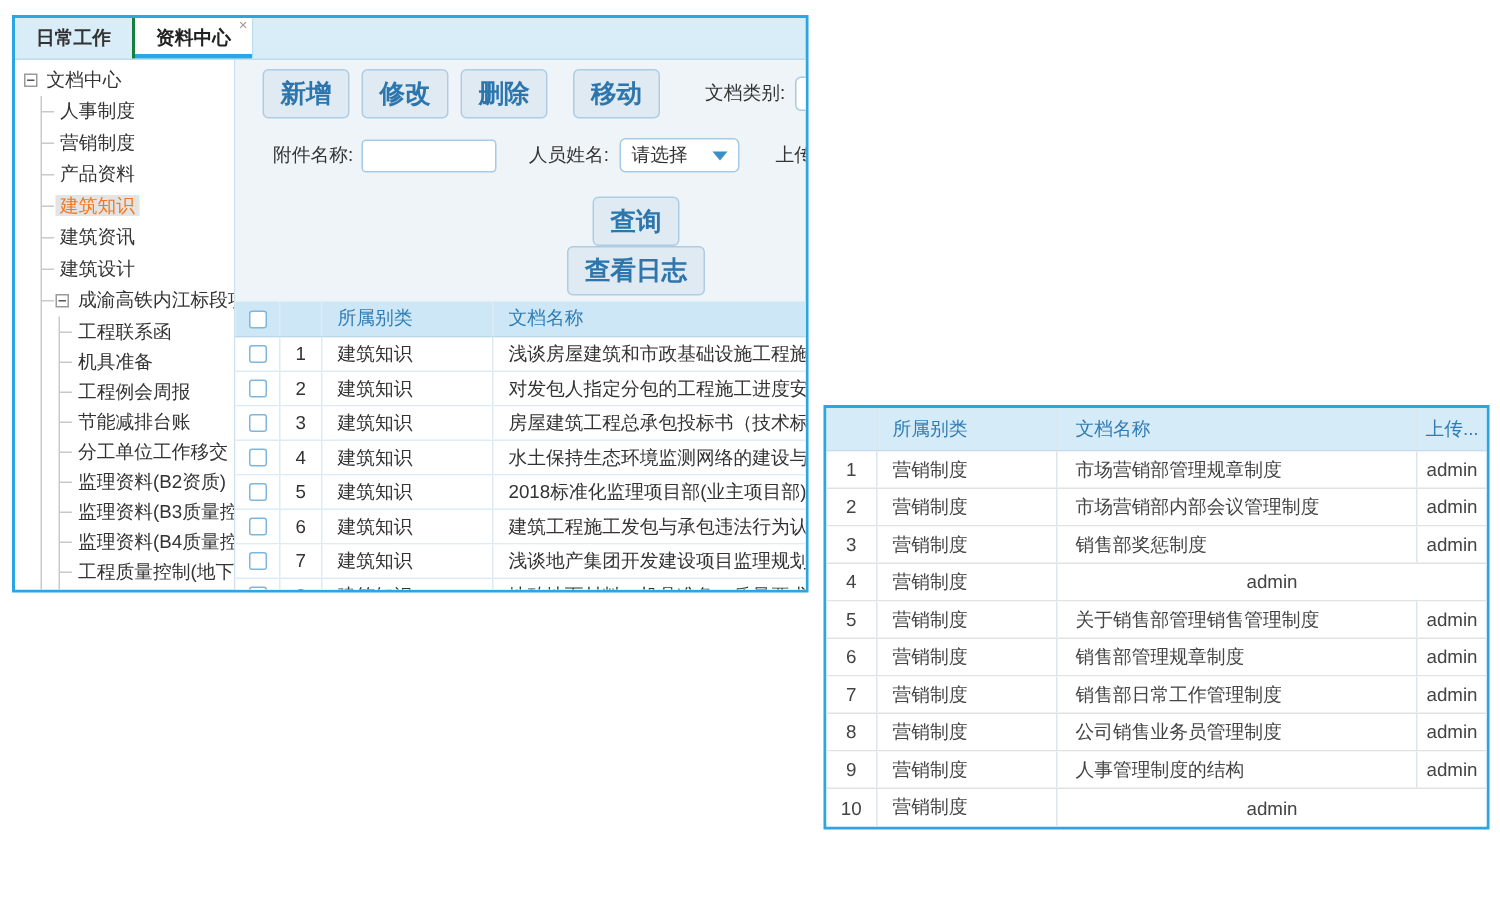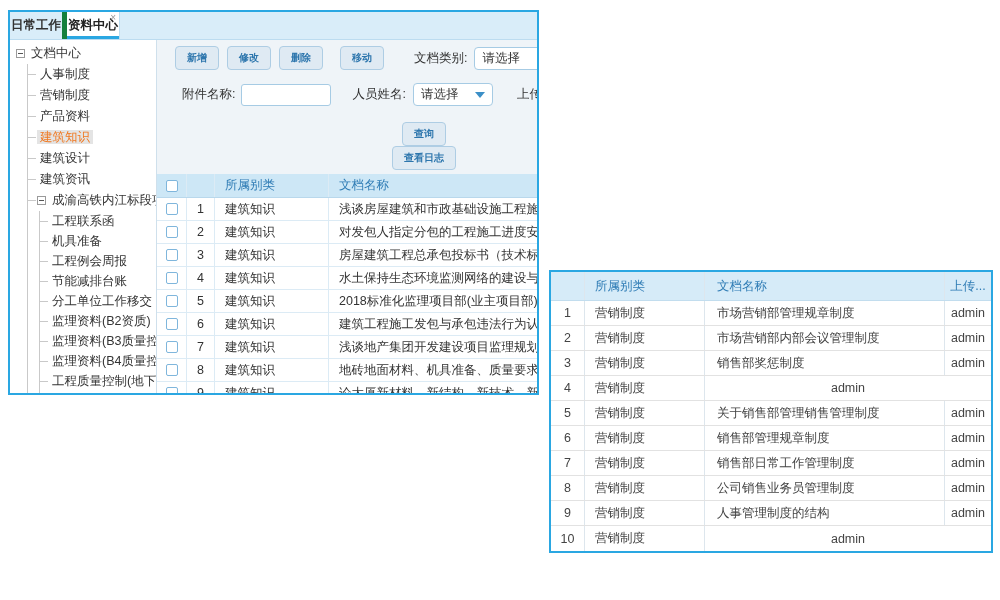--- a/index.html
+++ b/index.html
@@ -5,24 +5,24 @@
   * { margin:0; padding:0; box-sizing:border-box; }
   html,body { width:1000px; height:600px; background:#ffffff;
     font-family:"Liberation Sans", sans-serif; }
   .stage { position:relative; width:1000px; height:600px; overflow:hidden; }
 
   
   .lwin { position:absolute; left:8px; top:10px; width:531px; height:385px;
     border:2px solid #2aa7e2; background:#ffffff; overflow:hidden; }
   .tabbar { height:28px; background:#d9edf9; display:flex; align-items:stretch;
     border-bottom:1px solid #bcdcf0; }
-  .tab { padding:0 1px; font-size:12.5px; font-weight:bold; color:#333;
+  .tab { padding:0 14px; font-size:12.5px; font-weight:bold; color:#333;
     display:flex; align-items:center; cursor:pointer; }
   .tab.active { position:relative; background:#ffffff; color:#222;
-    border-left:5px solid #15803d; border-right:1px solid #bcdcf0;
+    border-left:2px solid #15803d; border-right:1px solid #bcdcf0;
     box-shadow:inset 0 -3px 0 #2aa7e2; }
   .tab .close { position:absolute; top:1px; right:3px; font-size:10px;
     color:#999; font-weight:normal; line-height:10px; }
 
   .wbody { display:flex; height:354px; }
   .tree { width:147px; background:#ffffff; border-right:1px solid #cfe0ec;
     padding:3px 0 0 6px; font-size:12.5px; color:#333; overflow:hidden; flex:none; }
   .trow { height:21px; line-height:21px; white-space:nowrap; cursor:pointer; }
   .trow.small { height:20px; line-height:20px; }
   .kids { margin-left:11px; border-left:1px solid #c9c9c9; }
@@ -36,21 +36,21 @@
   .tlabel.sel { background:#e4e4e4; color:#f07820; }
 
   .main { flex:none; width:520px; background:#eff4f8; position:relative;
     font-size:12.5px; color:#333; }
   .trow-bar { display:flex; align-items:center; white-space:nowrap; }
   .bar1 { margin:6px 0 0 18px; }
   .bar2 { margin:13px 0 0 25px; }
   .bar3 { margin:16px 0 0 22px;flex-direction:column; }
   .btn { display:inline-block; padding:4px 11px; background:#dfeaf3;
     border:1px solid #aecde4; border-radius:4px; color:#2d76ad;
-    font-size:10px; font-weight:bold; margin-right:8px; cursor:pointer; }
+    font-size:17px; font-weight:bold; margin-right:8px; cursor:pointer; }
   .btn.gap { margin-left:9px; }
   .lbl { color:#333; }
   .select { display:inline-flex; align-items:center; justify-content:space-between;
     width:80px; height:23px; background:#fff; border:1px solid #a6cbe4;
     border-radius:4px; padding:0 7px; margin-left:7px; cursor:pointer; }
   .select .caret { width:0; height:0; border-left:5px solid transparent;
     border-right:5px solid transparent; border-top:6px solid #3b8fc7; }
   .tinput { width:90px; height:22px; border:1px solid #a6cbe4; border-radius:3px;
     background:#fff; margin-left:6px; outline:none; font-size:12px; padding:0 4px; }
 
@@ -98,22 +98,22 @@
     </div>
 
     <div class="wbody">
       <div class="tree" id="tree">
           <div class="trow"><span class="exp"></span><span class="tlabel">文档中心</span></div>
           <div class="kids">
             <div class="trow"><span class="tlabel">人事制度</span></div>
             <div class="trow"><span class="tlabel">营销制度</span></div>
             <div class="trow"><span class="tlabel">产品资料</span></div>
             <div class="trow"><span class="tlabel sel">建筑知识</span></div>
+            <div class="trow"><span class="tlabel">建筑资讯</span></div>
             <div class="trow"><span class="tlabel">建筑设计</span></div>
-            <div class="trow"><span class="tlabel">建筑资讯</span></div>
             <div class="trow"><span class="exp"></span><span class="tlabel">成渝高铁内江标段项目</span></div>
             <div class="kids">
               <div class="trow small"><span class="tlabel">工程联系函</span></div>
               <div class="trow small"><span class="tlabel">机具准备</span></div>
               <div class="trow small"><span class="tlabel">工程例会周报</span></div>
               <div class="trow small"><span class="tlabel">节能减排台账</span></div>
               <div class="trow small"><span class="tlabel">分工单位工作移交</span></div>
               <div class="trow small"><span class="tlabel">监理资料(B2资质)</span></div>
               <div class="trow small"><span class="tlabel">监理资料(B3质量控制)</span></div>
               <div class="trow small"><span class="tlabel">监理资料(B4质量控制)</span></div>

